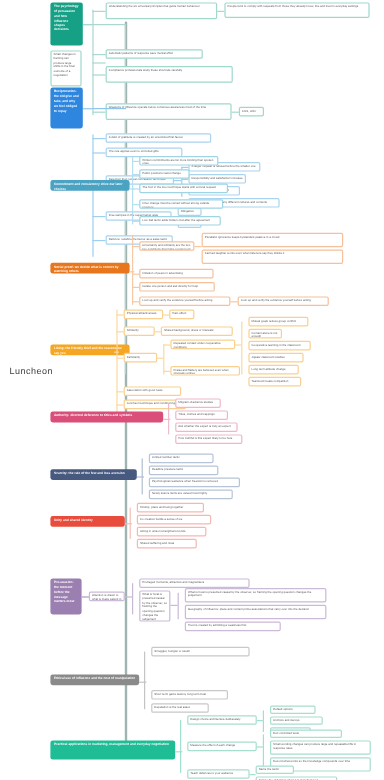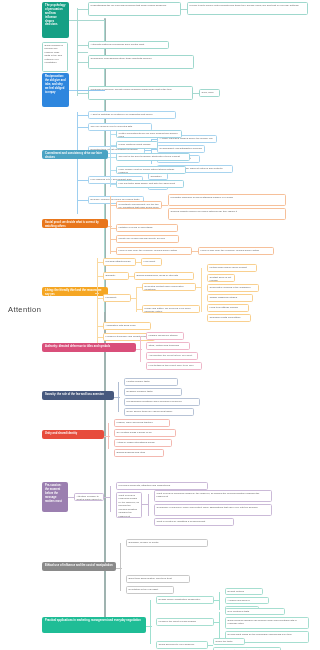--- a/index.html
+++ b/index.html
@@ -66,21 +66,21 @@
   
   .conn{position:absolute;background:#bfdfe8;}
   .conn.v{width:0.8px;}
   .conn.h{height:0.8px;}
 </style>
 </head>
 <body>
 
 <div id="canvas">
 
-  <div class="root">Attention</div>
+  <div class="root">Luncheon</div>
 
   <div class="trunk"></div>
 
   <div class="conn v" style="left:104px;top:20px;height:292px;background:#a8d8d0;"></div>
   <div class="conn h" style="left:68px;top:20px;width:37px;background:#a8d8d0;"></div>
   <div class="branch" style="left:42px;top:2px;width:27px;height:36px;background:#16a085;">The psychology of persuasion and how influence shapes decisions</div>
 
   <div class="conn h" style="left:69px;top:20px;width:8px;background:#a8d8d0;"></div>
   <div class="conn v" style="left:77px;top:8px;height:88px;background:#a8d8d0;"></div>
 

